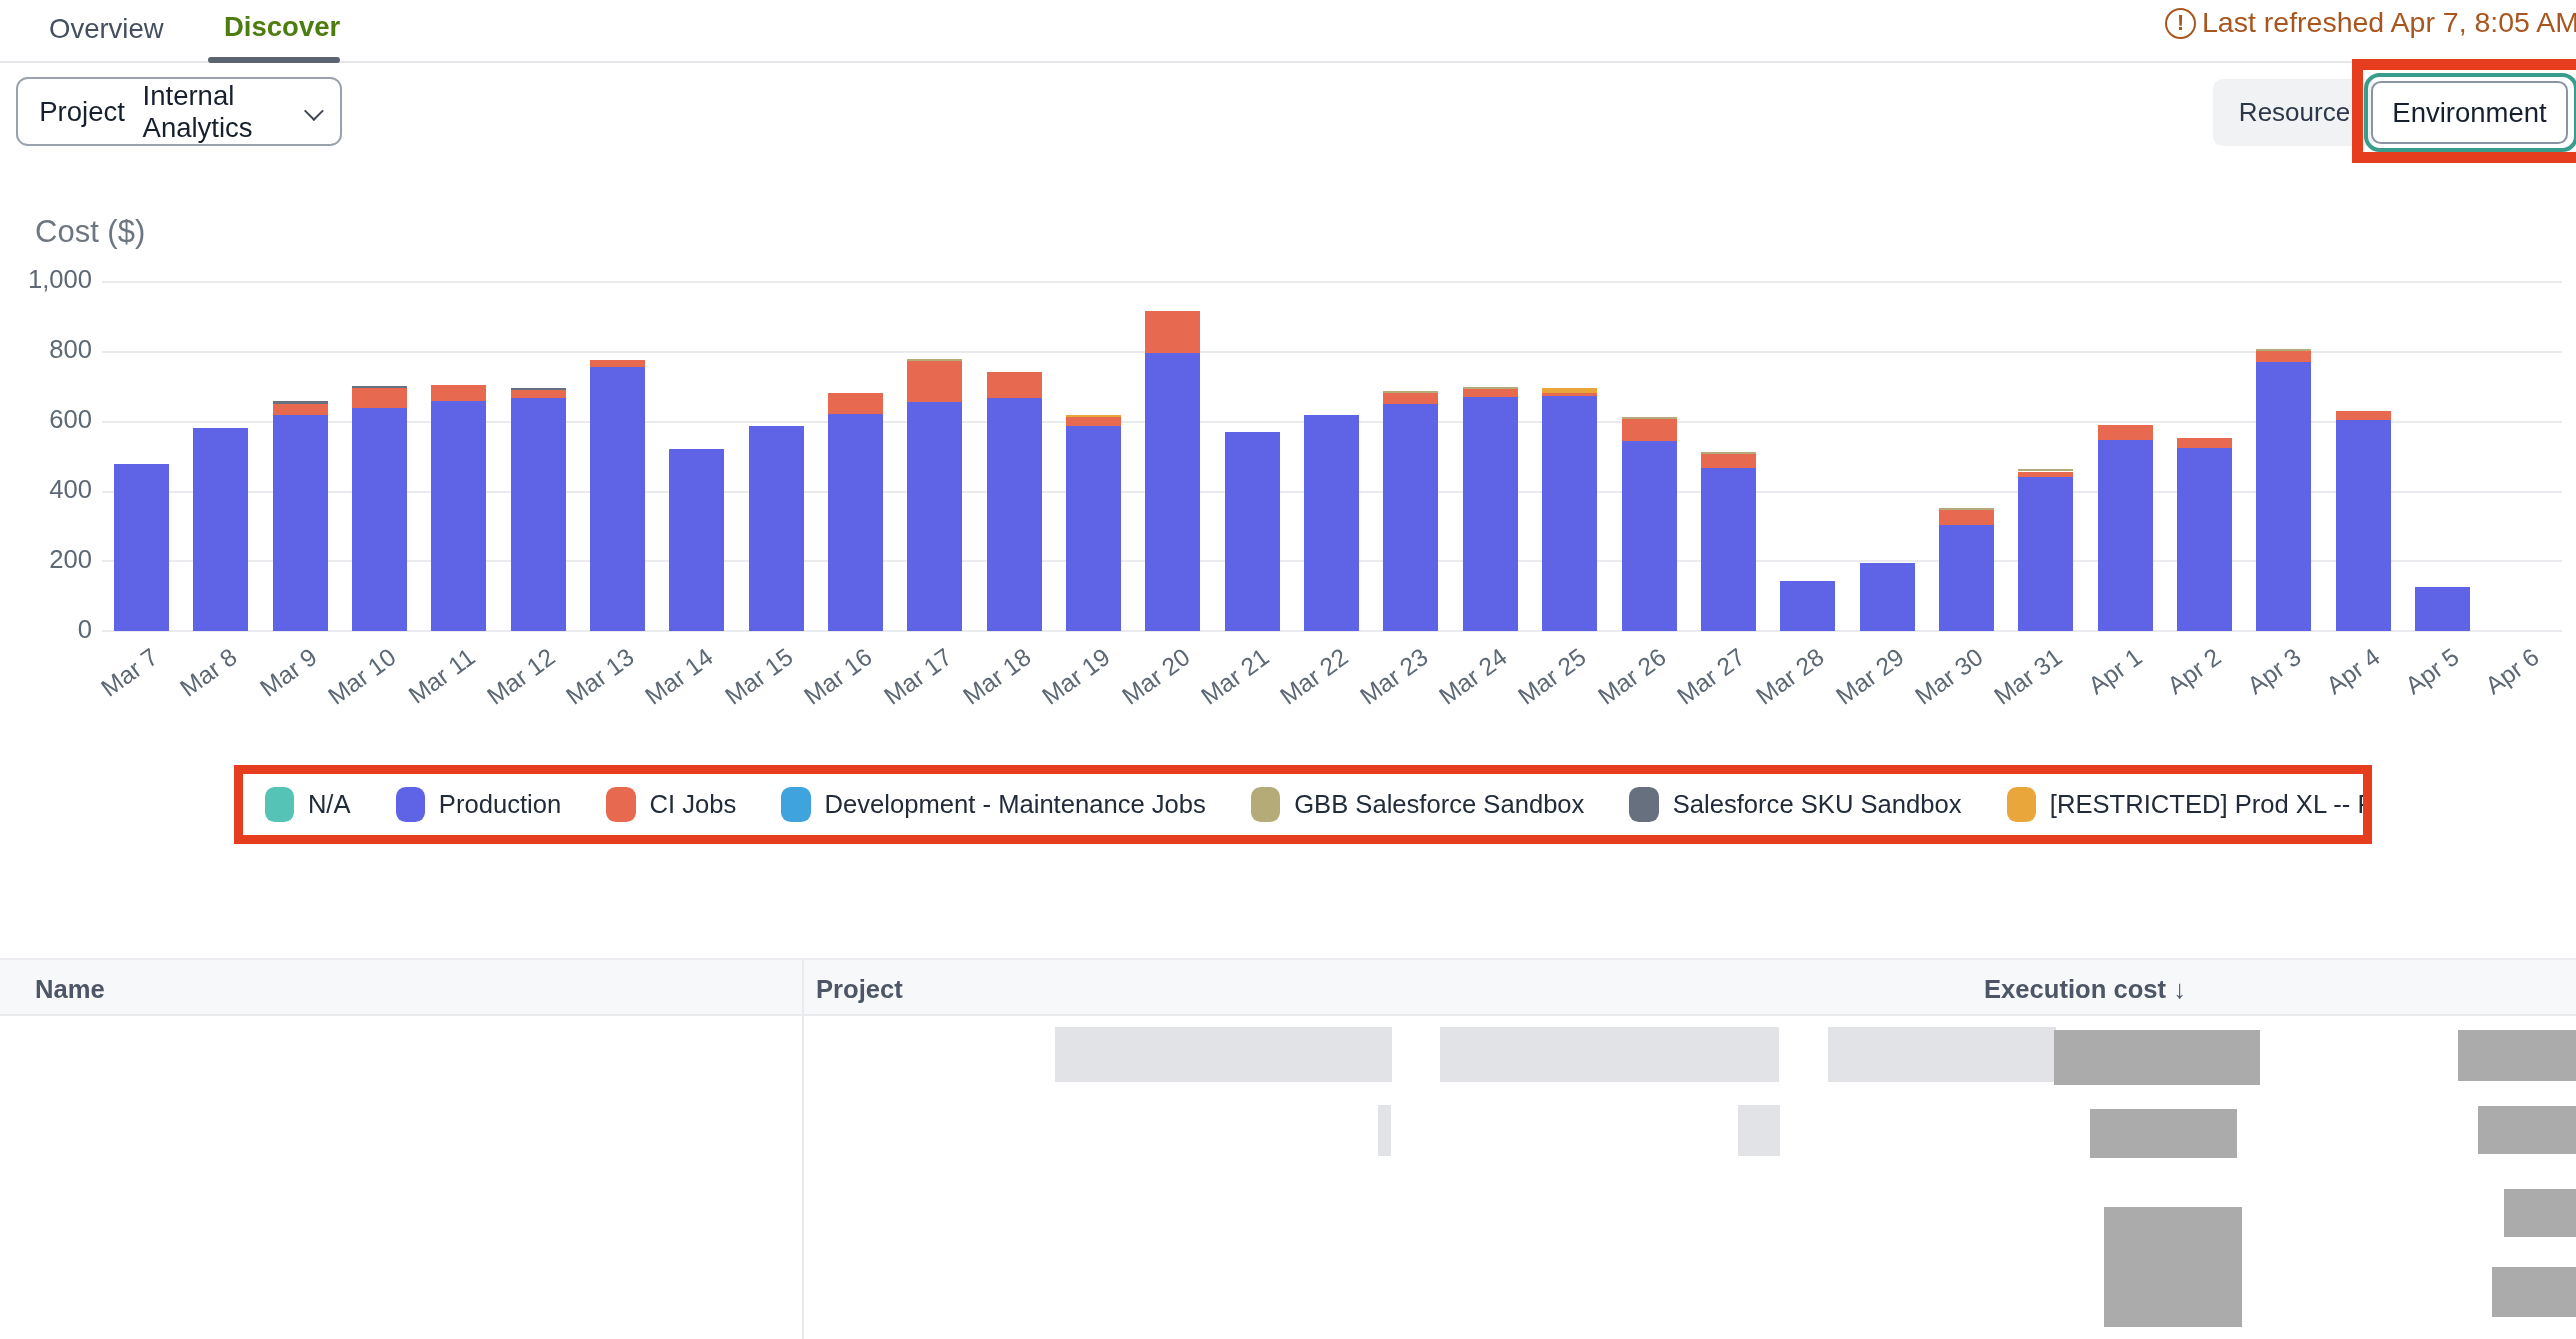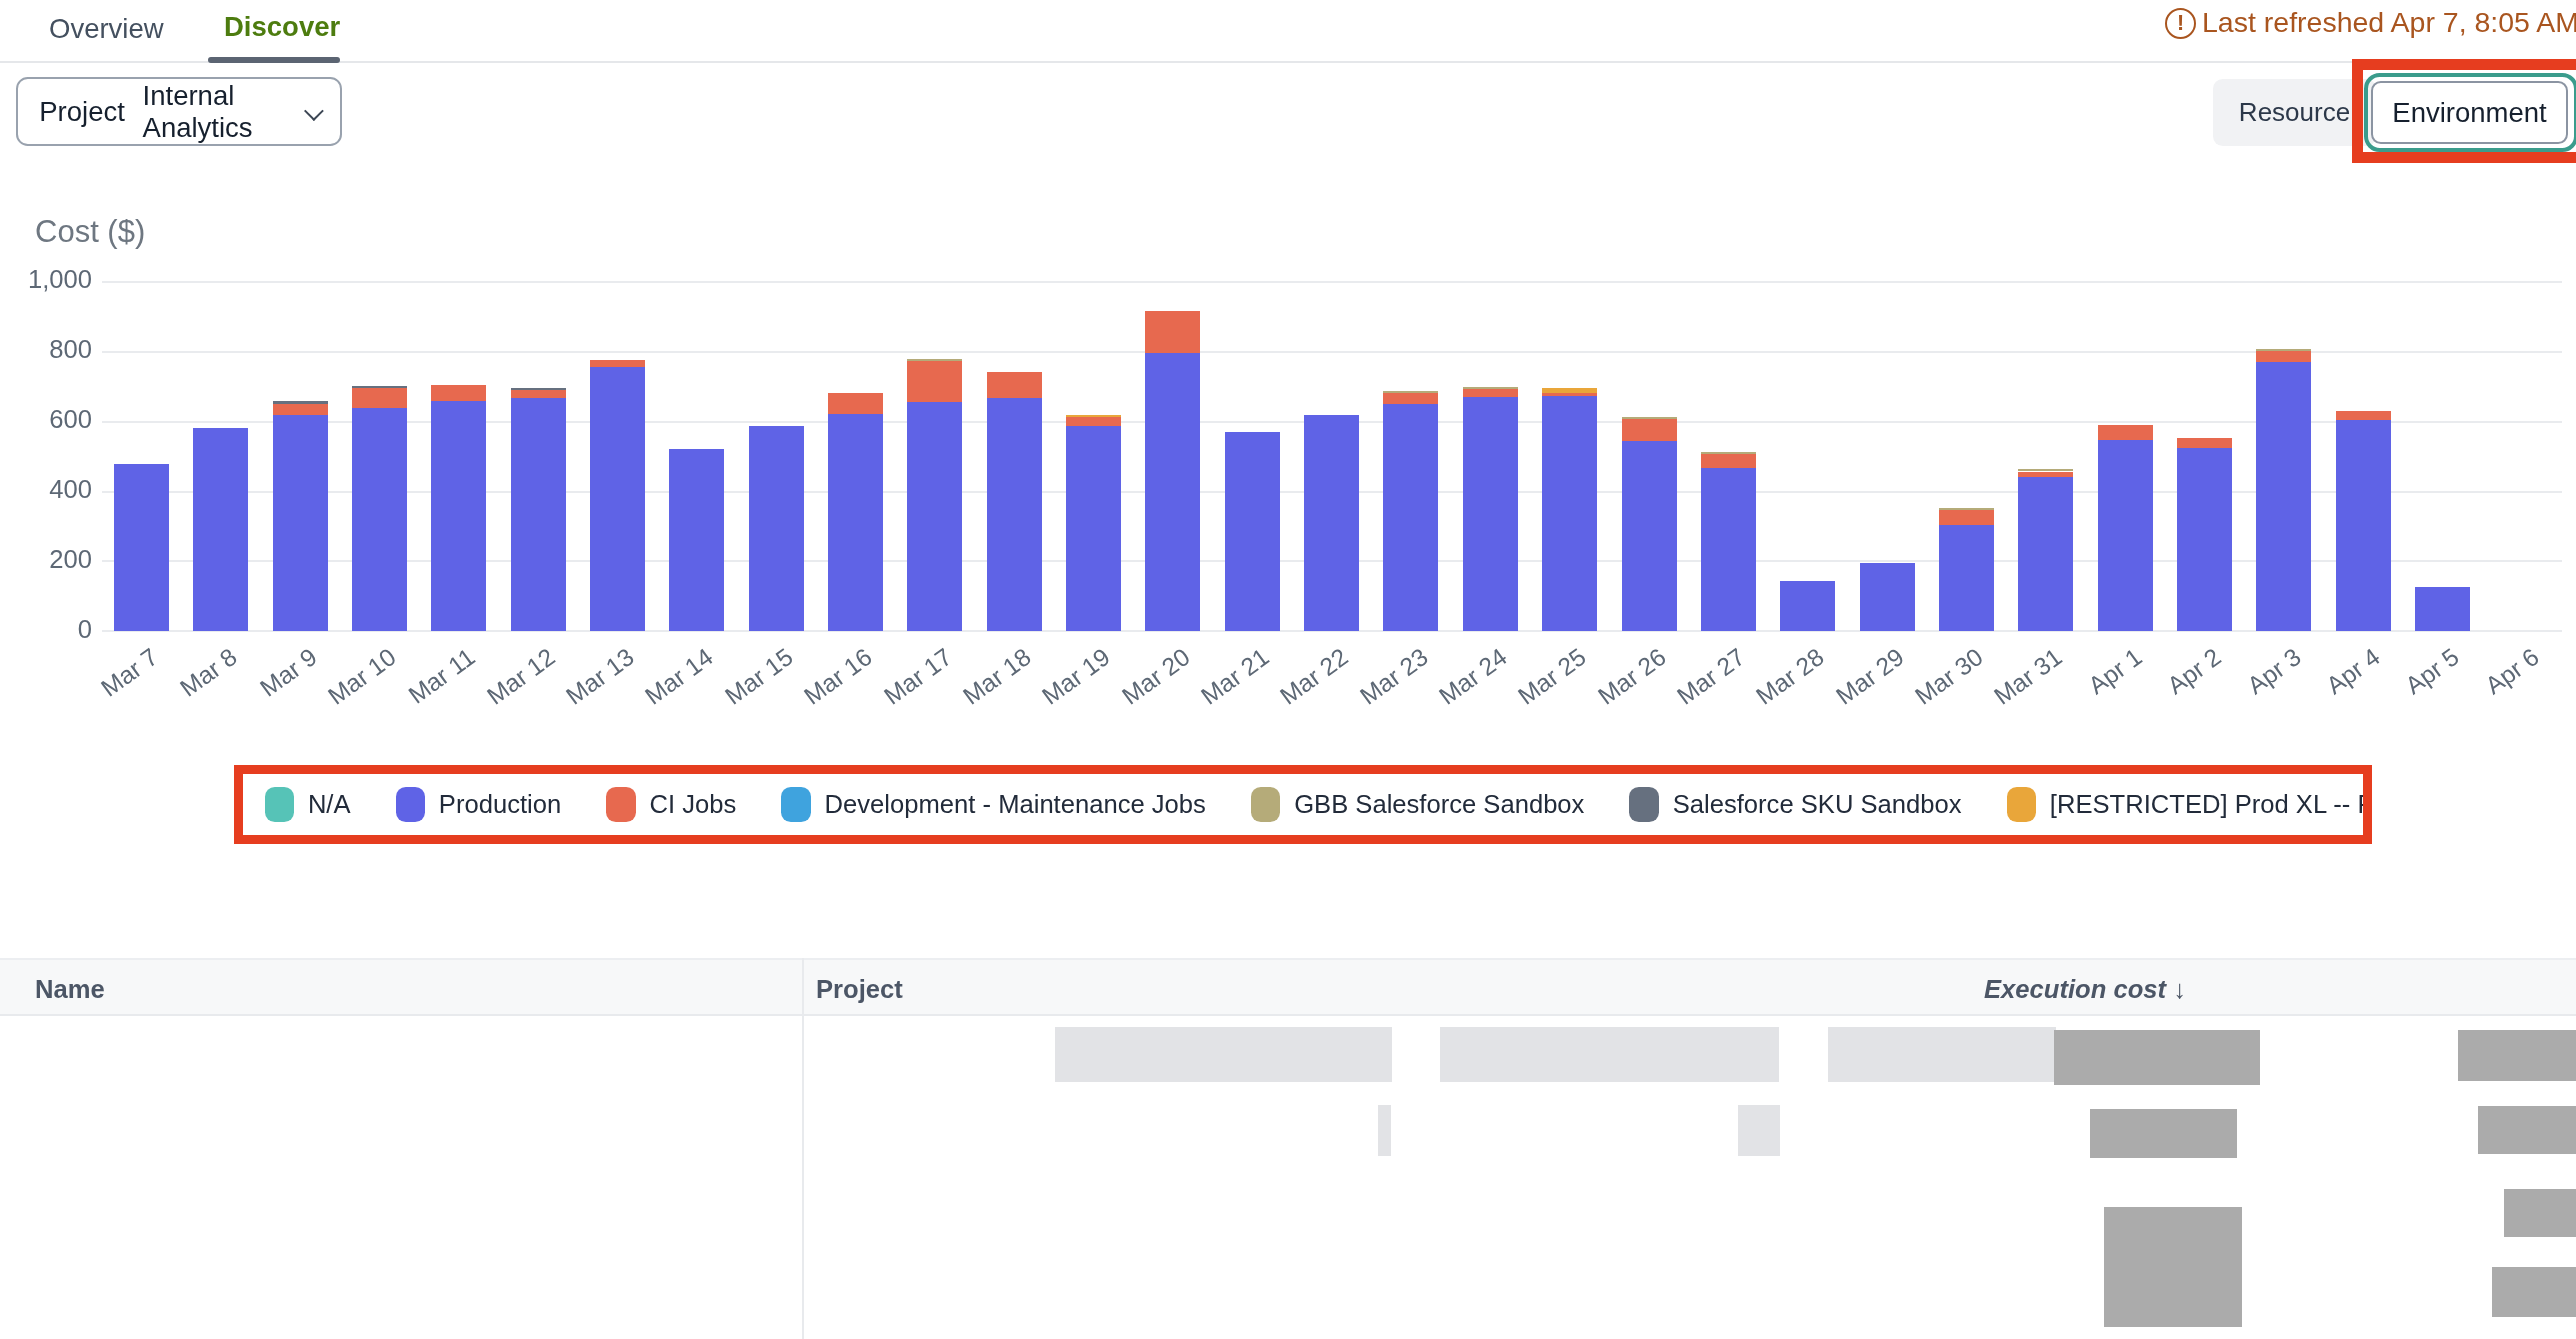--- a/index.html
+++ b/index.html
@@ -234,21 +234,21 @@
           <span class="legend-swatch" style="background: rgb(233, 166, 58);"></span>
           <span class="legend-label">[RESTRICTED] Prod XL -- Full-Refresh jobs</span>
         </div>
       </div>
   </div>
 
 
   <div class="abs thead">
     <div class="th" style="left:35px;">Name</div>
     <div class="th" style="left:816px;">Project</div>
-    <div class="th num" style="left:1819px;width:367px;text-align:right;font-style:italic;">
+    <div class="th num" style="left:1819px;width:367px;text-align:right;">
       <span>Execution cost</span>&nbsp;<span>↓</span>
     </div>
   </div>
 
   <div id="table-body"></div>
   <div class="abs col-divider"></div>
 
   <div id="overlays">
       <div class="hl" style="left: 1055px; top: 1027px; width: 337px; height: 55px;"></div>
       <div class="hl" style="left: 1440px; top: 1027px; width: 339px; height: 55px;"></div>

